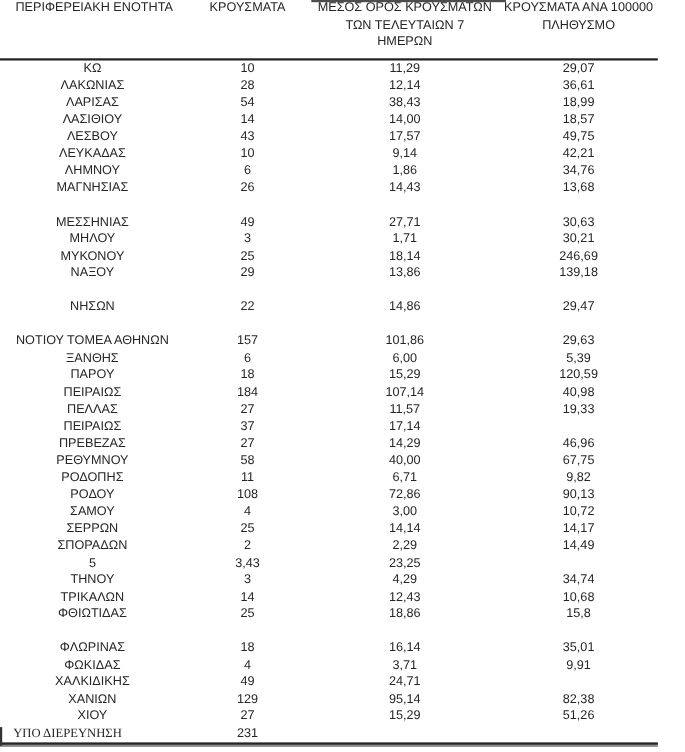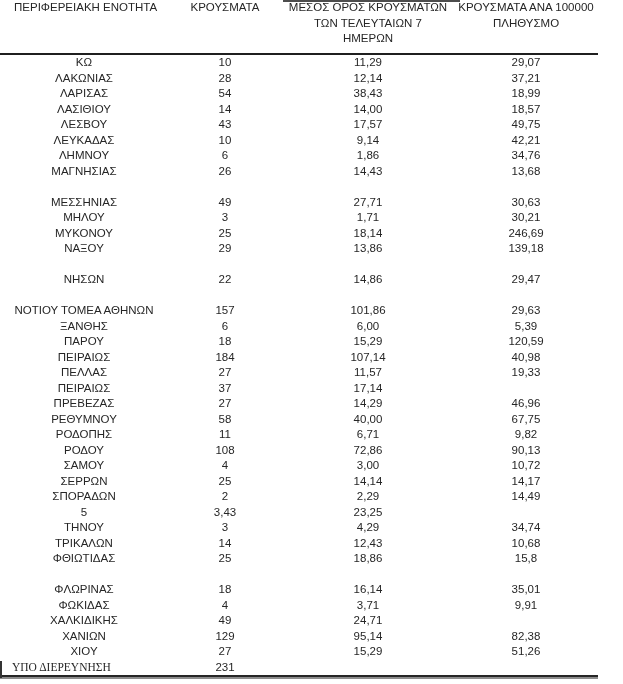--- a/index.html
+++ b/index.html
@@ -92,21 +92,21 @@
         <div class="tr">
           <div class="td td-region">ΚΩ</div>
           <div class="td td-cases">10</div>
           <div class="td td-avg7">11,29</div>
           <div class="td td-per100k">29,07</div>
         </div>
         <div class="tr">
           <div class="td td-region">ΛΑΚΩΝΙΑΣ</div>
           <div class="td td-cases">28</div>
           <div class="td td-avg7">12,14</div>
-          <div class="td td-per100k">37,21</div>
+          <div class="td td-per100k">36,61</div>
         </div>
         <div class="tr">
           <div class="td td-region">ΛΑΡΙΣΑΣ</div>
           <div class="td td-cases">54</div>
           <div class="td td-avg7">38,43</div>
           <div class="td td-per100k">18,99</div>
         </div>
         <div class="tr">
           <div class="td td-region">ΛΑΣΙΘΙΟΥ</div>
           <div class="td td-cases">14</div>

